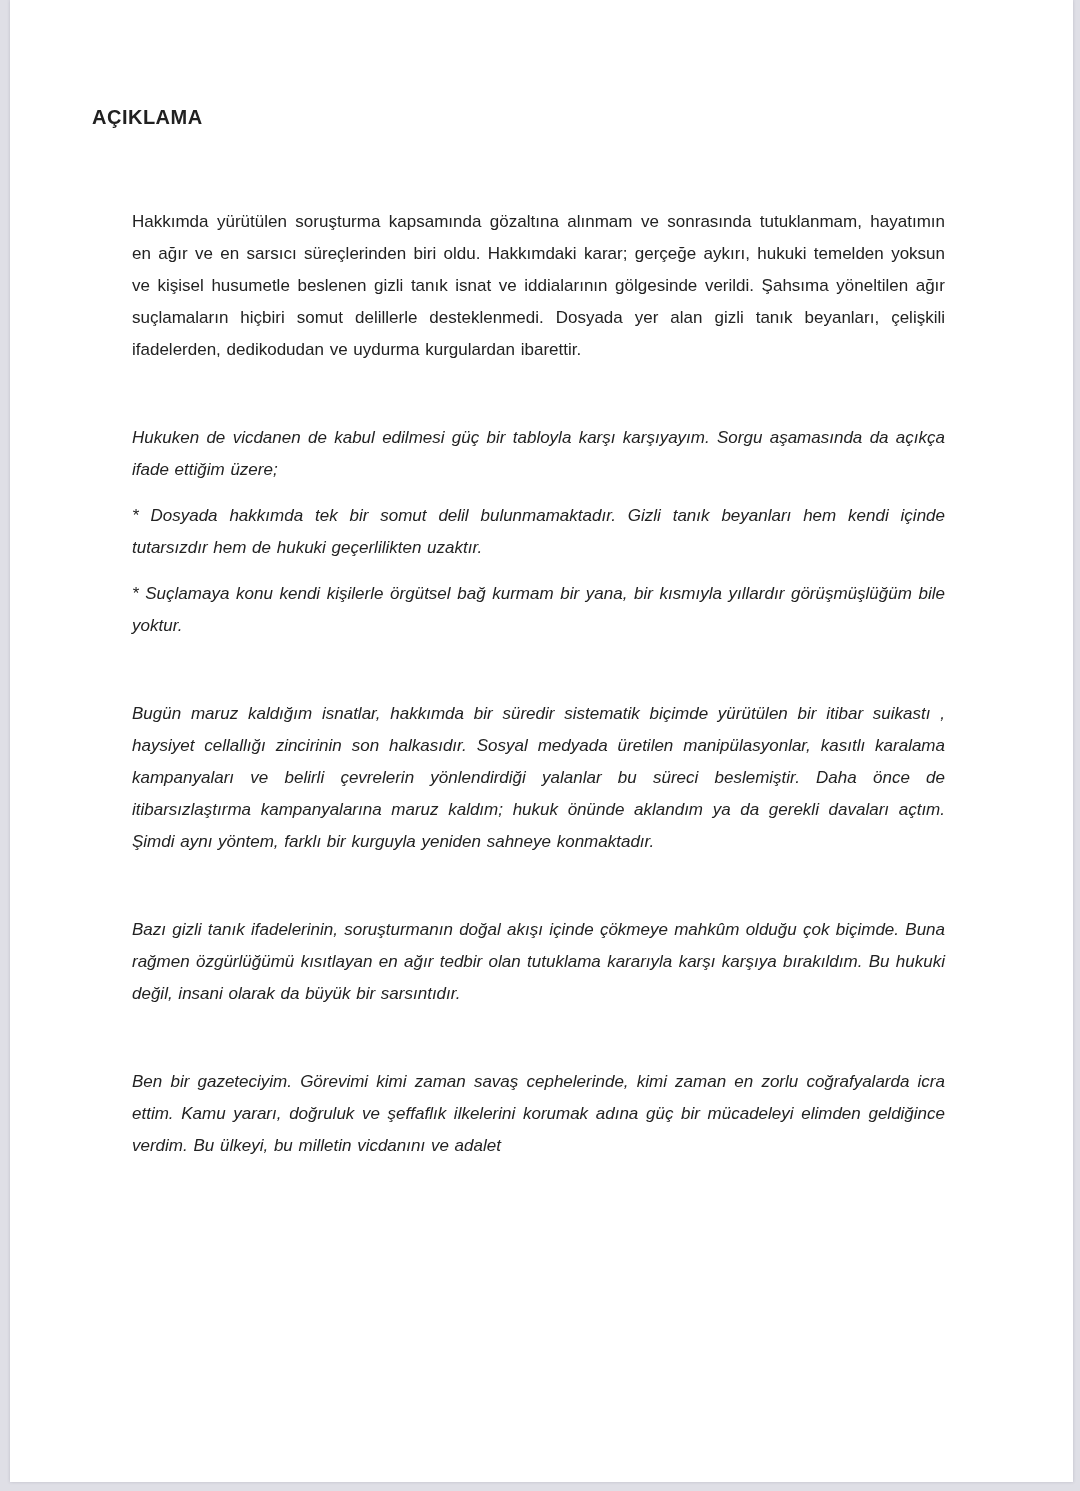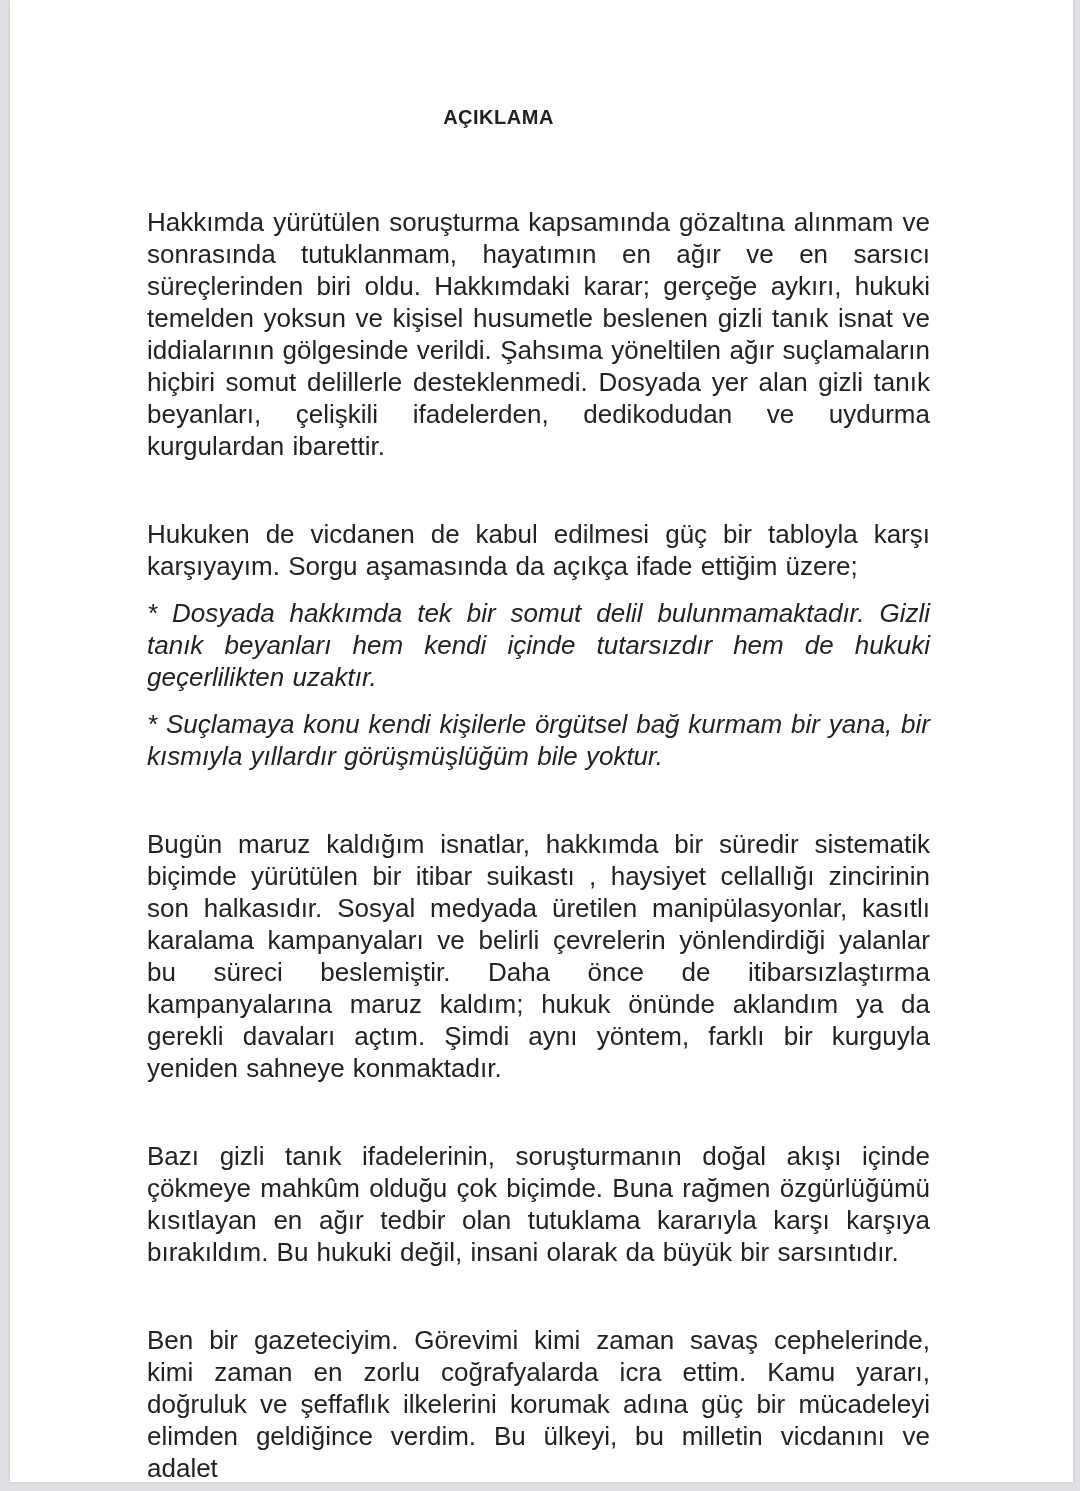--- a/index.html
+++ b/index.html
@@ -25,37 +25,37 @@
     left: 10px;
     right: 7px;
     bottom: 9px;
     background: #ffffff;
     box-shadow: 0 0 3px rgba(90,90,110,0.25);
     padding: 104px 128px 0 122px;
     box-sizing: border-box;
     overflow: hidden;
   }
   .title {
-    text-align: center;
+    text-align: left;
     transform: translateX(-40px);
     font-size: 20px;
     line-height: 26px;
     color: #212121;
     letter-spacing: 0.5px;
     margin: 0 0 76px 0;
   }
   .para {
-    margin: 15px;
-    font-size: 26px;
+    margin: 0;
+    font-size: 17px;
     line-height: 32px;
     color: #222222;
     text-align: justify;
     word-spacing: 1px;
   }
-  .gap-lg { margin-top: 56px; }
+  .gap-lg { margin-top: 56px; font-style: italic; }
   .gap-sm { margin-top: 14px; font-style: italic; }
 </style>
 </head>
 <body>
 
 <div class="stage">
   <div class="page">
     <h1 class="title">AÇIKLAMA</h1>
 
     <p class="para">Hakkımda yürütülen soruşturma kapsamında gözaltına alınmam ve sonrasında tutuklanmam, hayatımın en ağır ve en sarsıcı süreçlerinden biri oldu. Hakkımdaki karar; gerçeğe aykırı, hukuki temelden yoksun ve kişisel husumetle beslenen gizli tanık isnat ve iddialarının gölgesinde verildi. Şahsıma yöneltilen ağır suçlamaların hiçbiri somut delillerle desteklenmedi. Dosyada yer alan gizli tanık beyanları, çelişkili ifadelerden, dedikodudan ve uydurma kurgulardan ibarettir.</p>

